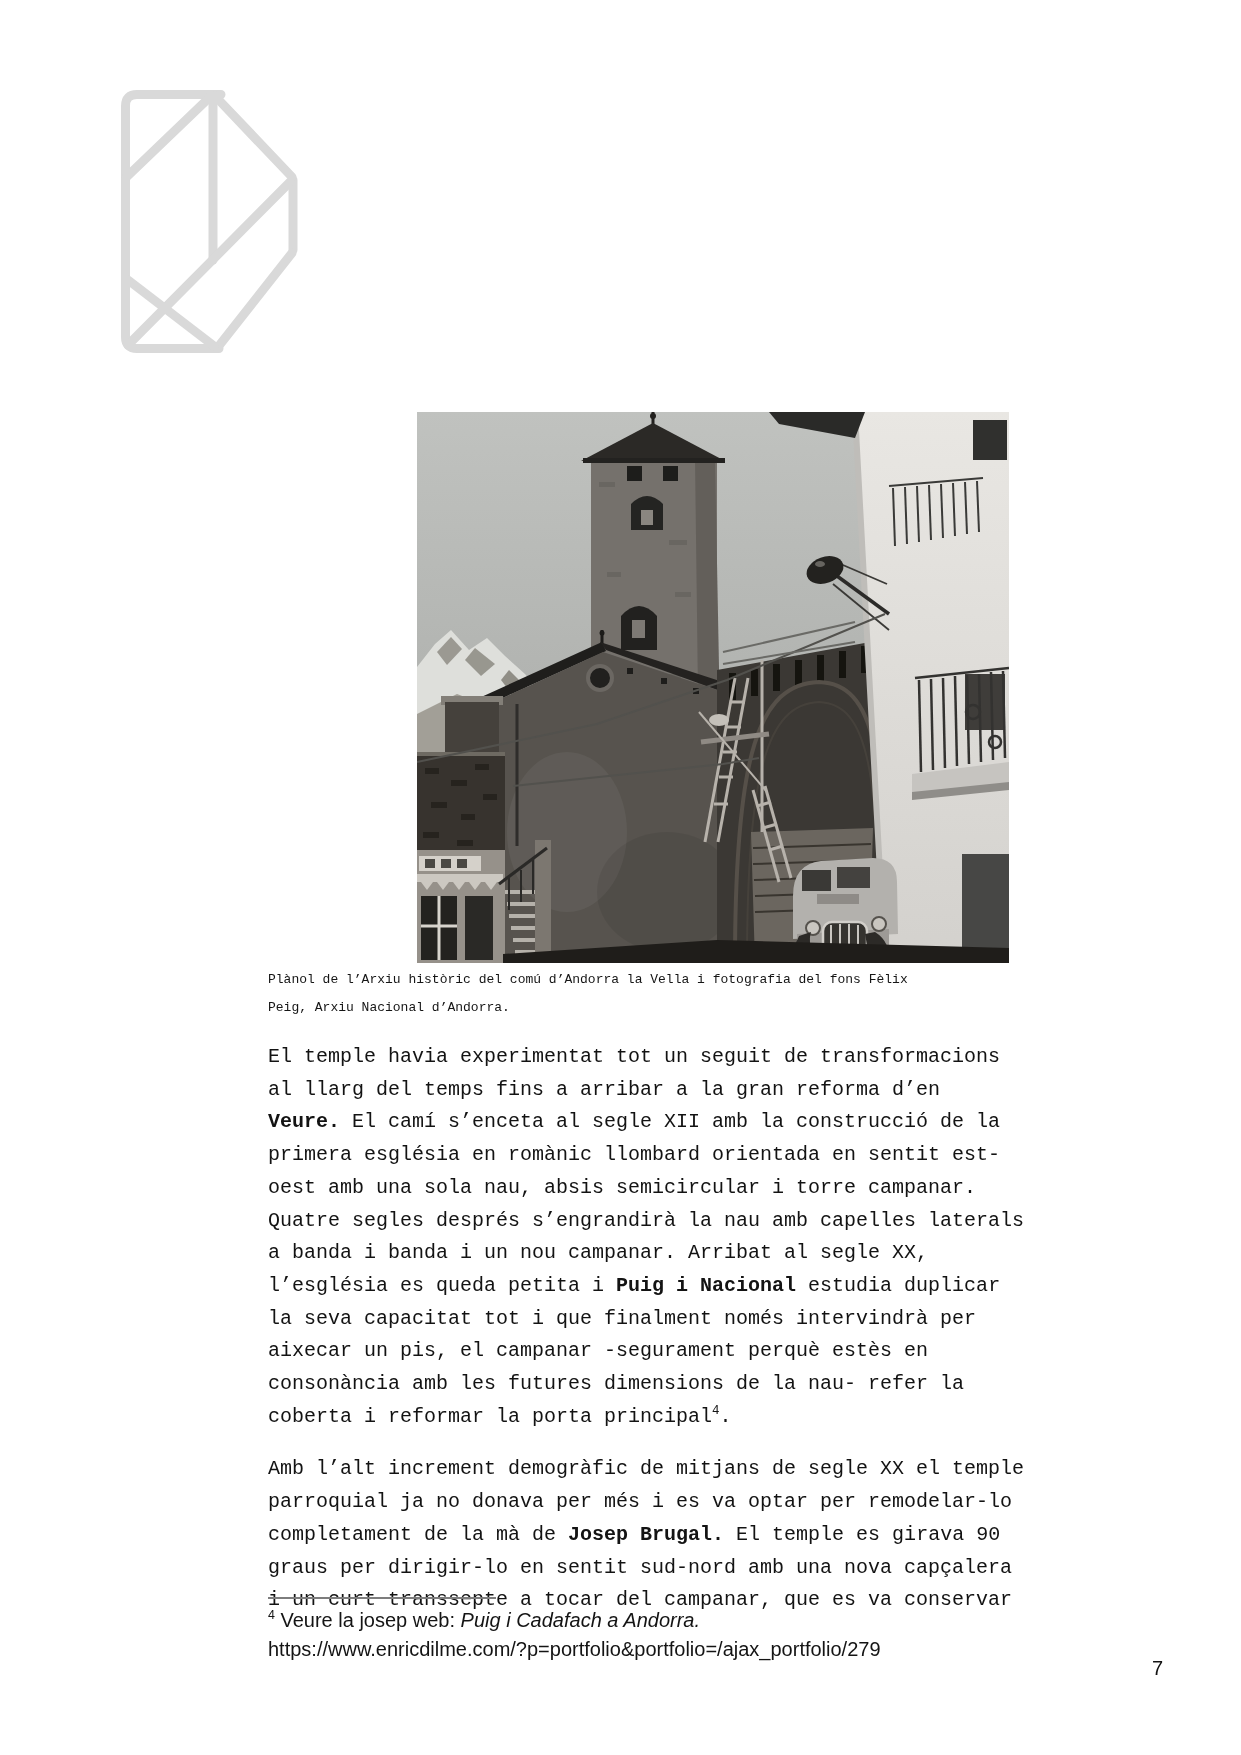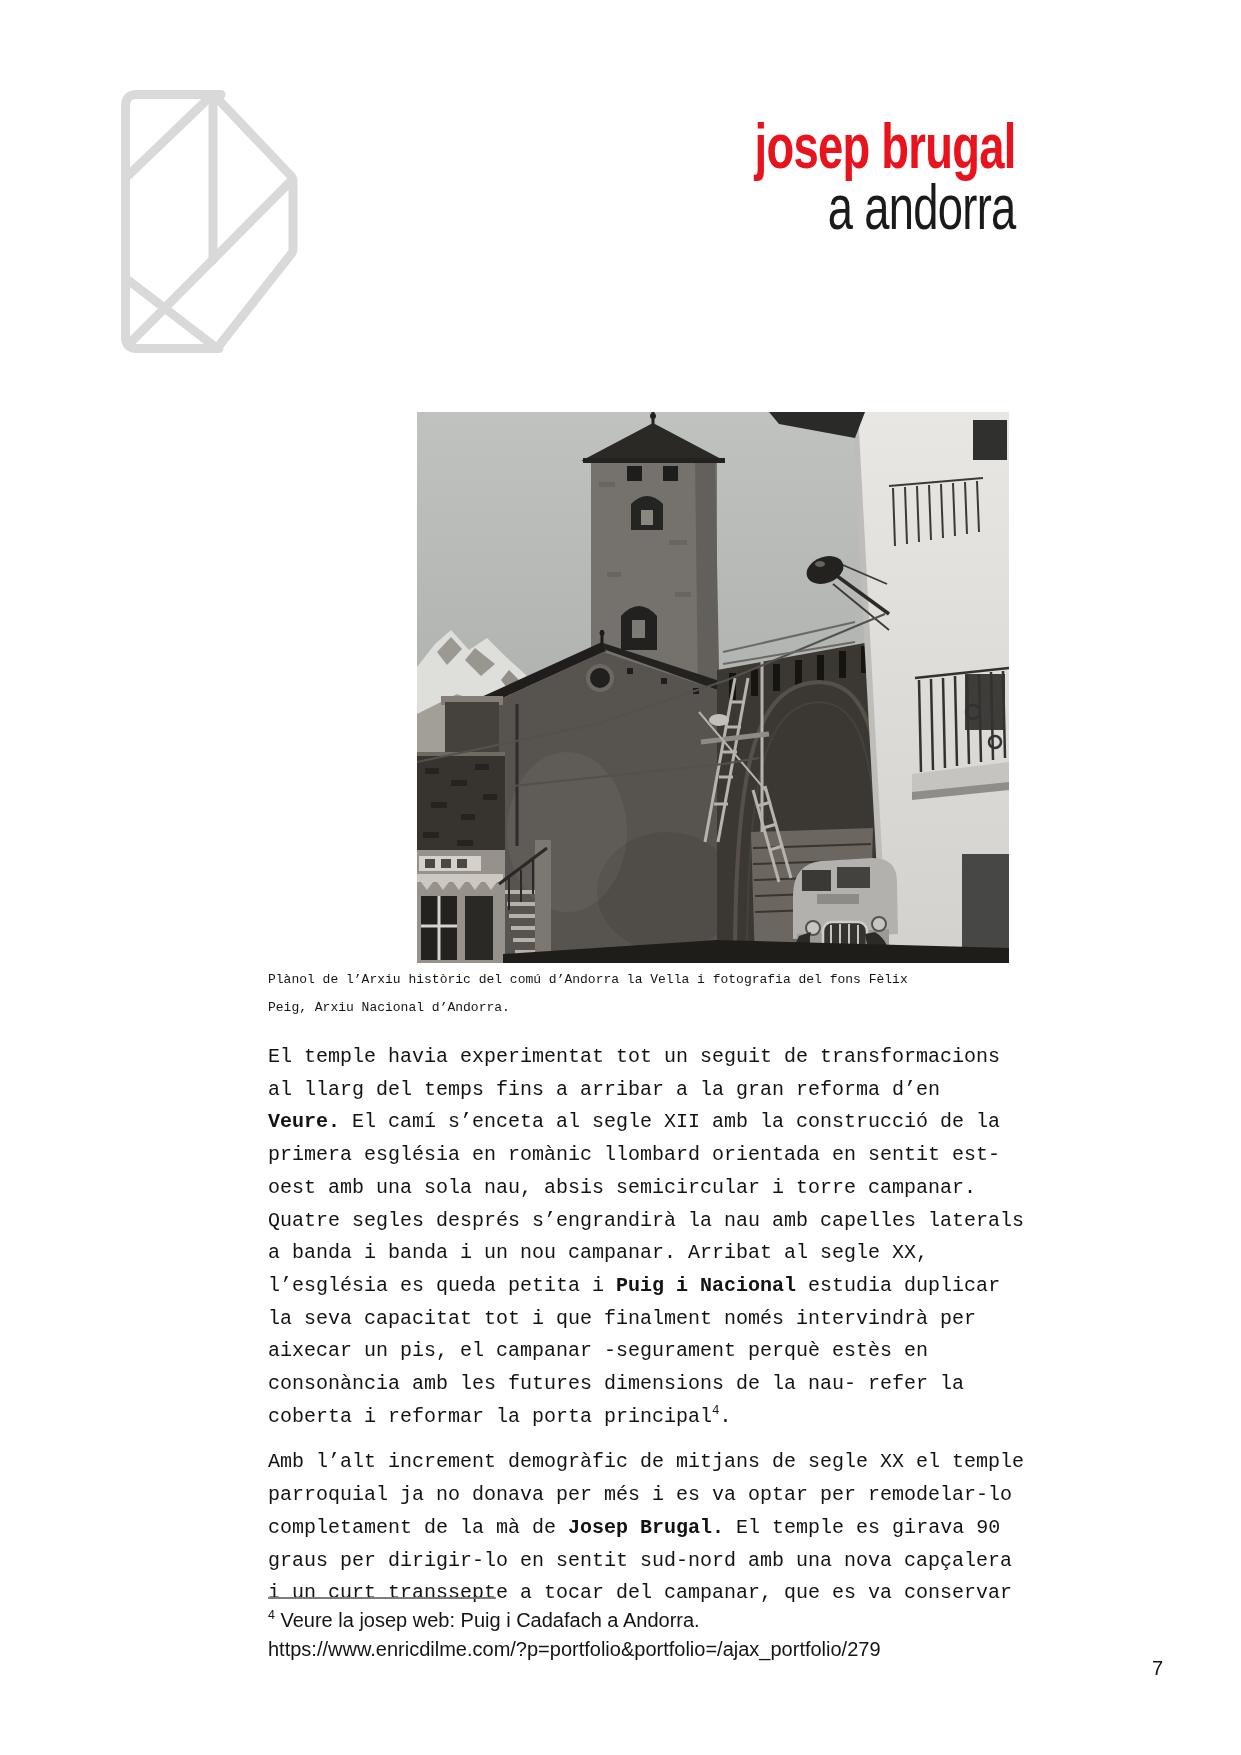--- a/index.html
+++ b/index.html
@@ -18,23 +18,23 @@
   .photo-frame{position:absolute;left:417px;top:412px;width:592px;height:551px;}
   .photo-frame svg{display:block;}
   .caption{position:absolute;left:268px;top:966px;width:790px;
            font-family:"Liberation Mono",monospace;font-size:13px;line-height:28px;
            color:#151515;white-space:pre-wrap;}
 
   
   .body-copy{position:absolute;left:268px;top:1041px;width:815px;
              font-family:"Liberation Mono",monospace;font-size:20px;line-height:32.7px;color:#131313;}
   .para{white-space:pre-wrap;margin:0;}
-  .para + .para{margin-top:13px;}
+  .para + .para{margin-top:20px;}
   .seg-bold{font-weight:700;}
-  .seg-italic{}
+  .seg-italic{font-style:italic;}
   .seg-sup{font-size:0.62em;vertical-align:super;line-height:0;}
 
   
   .footnote{position:absolute;left:268px;top:1597px;width:780px;
             font-family:"Liberation Sans",sans-serif;font-size:20px;line-height:29px;color:#141414;}
   .footnote-rule{width:228px;border:0;border-top:2px solid #7d7d7d;margin:0 0 7px 0;}
   .footnote-text{white-space:pre-wrap;}
 
   .page-number{position:absolute;left:1152px;top:1657px;font-size:20px;color:#121212;}
 </style>
@@ -51,24 +51,20 @@
         <path d="M92 4.5 L92 170"></path>
         <path d="M94 6 L171 87"></path>
         <path d="M172 90 L172 160"></path>
         <path d="M171 163 L97 257"></path>
         <path d="M169 92 L7 255"></path>
         <path d="M7 190 L93 256"></path>
       </g>
     </svg>
   </div>
 
-  <div class="brand">
-    <span class="brand-title">josep brugal</span>
-    <span class="brand-subtitle">a andorra</span>
-  </div>
 
   <div class="photo-frame">
     <svg width="592" height="551" viewBox="0 0 592 551">
       <defs>
         <linearGradient id="sky" x1="0" y1="0" x2="0" y2="1">
           <stop offset="0" stop-color="#c0c2bf"></stop>
             <stop offset="1" stop-color="#a3a5a2"></stop>
         </linearGradient>
         <linearGradient id="wall" x1="0" y1="0" x2="0" y2="1">
           <stop offset="0" stop-color="#e9e7e3"></stop>

